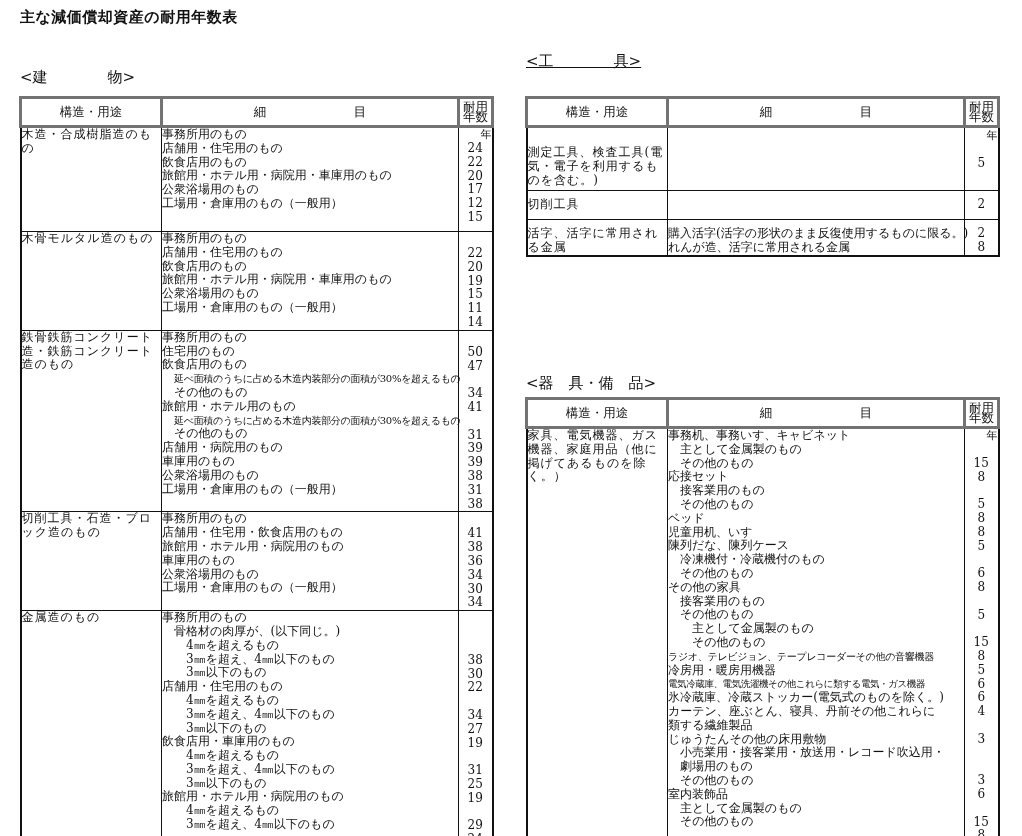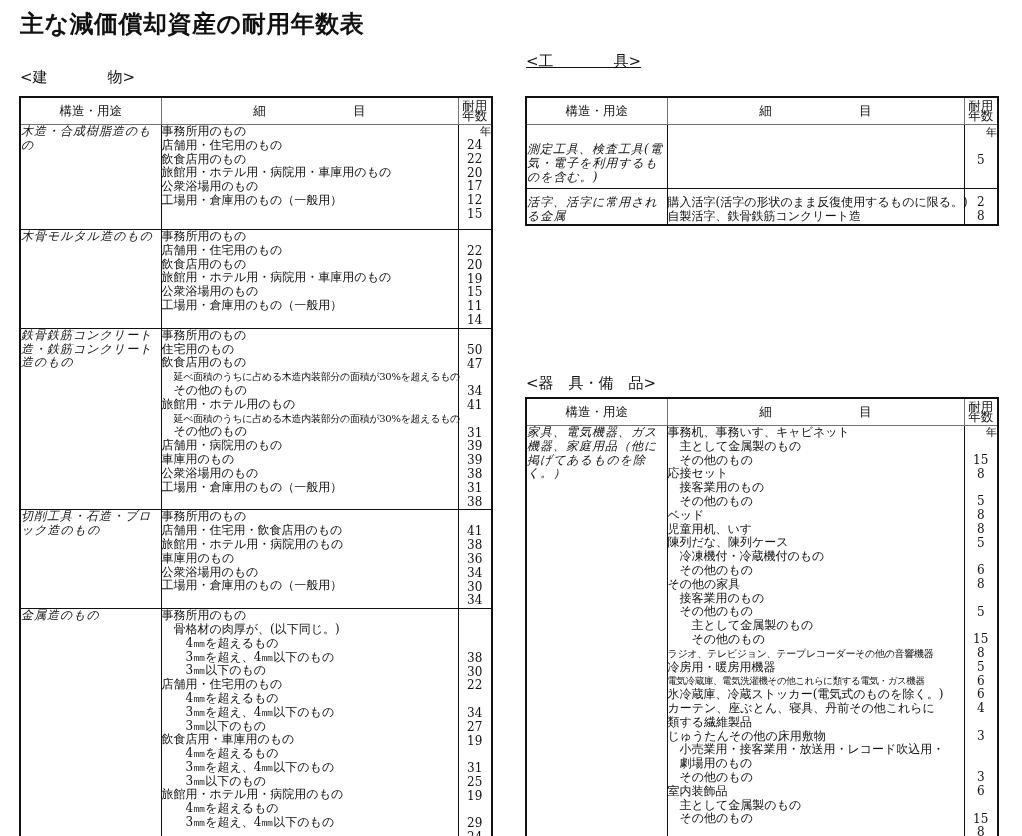--- a/index.html
+++ b/index.html
@@ -1,29 +1,29 @@
 <!DOCTYPE html>
 <html><head>
 <meta charset="utf-8">
 <style>
   html, body { margin:0; padding:0; background:#ffffff; }
   body { width:1022px; height:836px; overflow:hidden; position:relative;
          font-family:"DejaVu Serif","Liberation Serif",serif; color:#111; }
   .page-title { position:absolute; left:20px; top:8px; font-family:"DejaVu Sans","Liberation Sans",sans-serif;
-                font-size:24px; font-weight:bold; letter-spacing:0.5px; margin:0; color:#111; }
+                font-size:15px; font-weight:bold; letter-spacing:0.5px; margin:0; color:#111; }
   .section-heading { position:absolute; font-size:15px; white-space:pre; }
   table.ul { position:absolute; border-collapse:collapse; border:2px solid #111; table-layout:fixed;
              font-size:12px; line-height:13.8px; }
-  table.ul th { border:1px solid #737373; font-weight:normal; height:26px; padding:0; font-size:12.5px; }
+  table.ul th { border:3px solid #737373; font-weight:normal; height:26px; padding:0; font-size:12.5px; }
   table.ul td { border:1px solid #111; vertical-align:top; padding:0; }
   th.h-use { text-align:center; }
   th.h-detail { text-align:center; word-spacing:0; }
   th.h-detail span { display:inline-block; width:100px; }
   th.h-years { font-size:10px; line-height:10px; text-align:center; }
-  td.c-use { padding:15px 4px 6px 8px; letter-spacing:1px;font-style:italic; }
+  td.c-use { padding:15px 4px 6px 8px; letter-spacing:1px; }
   td.c-detail { padding:15px 4px 6px 8px; white-space:nowrap; }
   td.c-years { padding:1px 4px 6px 2px; text-align:center; }
   .yr-unit { text-align:right; height:14px; font-size:11px; line-height:14px; }
   .row { height:13.8px; white-space:nowrap; overflow:visible; }
   .i1 { padding-left:12px; }
   .i2 { padding-left:24px; }
   .small { font-size:10px; letter-spacing:-0.3px; }
   .xs { font-size:9.5px; letter-spacing:-0.4px; }
 </style>
 </head>
@@ -199,25 +199,32 @@
   </thead>
   <tbody>
       <tr style="height: 64px;">
         <td class="c-use" style="padding-top: 18px; vertical-align: top;">測定工具、検査工具(電気・電子を利用するものを含む。)</td>
         <td class="c-detail" style="padding-top: 18px;"></td>
         <td class="c-years" style="padding-top: 1px;">
           <div class="yr-unit">年</div>
           <div class="row" style="margin-top: 14px;">5</div>
         </td>
       </tr>
+      <tr style="height: 29px;">
+        <td class="c-use" style="padding-top: 7px;">切削工具</td>
+        <td class="c-detail" style="padding-top: 7px;"></td>
+        <td class="c-years" style="padding-top: 7px;">
+          <div class="row">2</div>
+        </td>
+      </tr>
       <tr style="height: 36px;">
         <td class="c-use" style="padding-top: 7px;">活字、活字に常用される金属</td>
         <td class="c-detail" style="padding-top: 7px;">
           <div class="row">購入活字(活字の形状のまま反復使用するものに限る。)</div>
-          <div class="row">自製活字、鉄骨鉄筋コンクリート造</div>
+          <div class="row">れんが造、活字に常用される金属</div>
         </td>
         <td class="c-years" style="padding-top: 7px;">
           <div class="row">2</div>
           <div class="row">8</div>
         </td>
       </tr>
     </tbody>
 </table>
 
 <div class="section-heading" style="left:526px;top:374px;">&lt;器　具・備　品&gt;</div>

